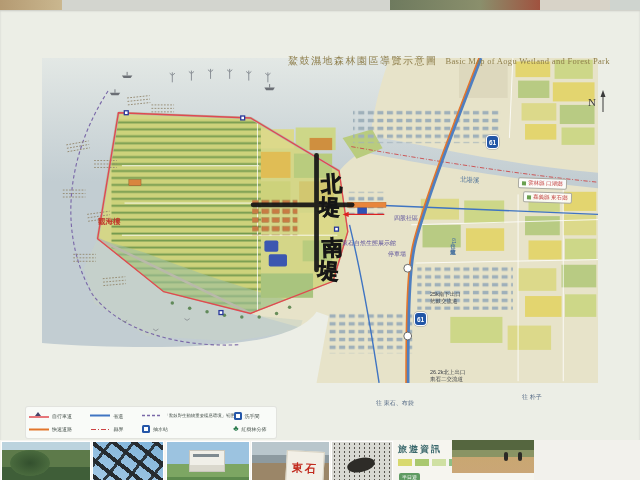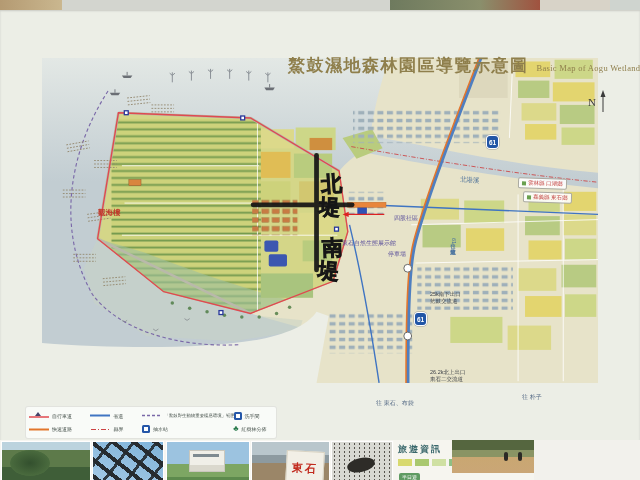--- a/index.html
+++ b/index.html
@@ -9,21 +9,21 @@
   
   .wall-strip{left:0;top:0;width:640px;height:11px;background:#d3d5cf}
   .wall-photo-left{left:0;top:0;width:62px;height:11px;background:linear-gradient(90deg,#b49a72,#cab78f)}
   .wall-photo-mid{left:390px;top:0;width:150px;height:11px;background:linear-gradient(90deg,#6e7a5e,#8a8f6c 60%,#a0523f)}
   .wall-photo-right{left:540px;top:0;width:100px;height:11px;background:#d8d3c8}
   .corner-photos{right:0;top:0;width:30px;height:60px}
   .corner-photos div{width:30px}
   
   .poster{left:0;top:10px;width:640px;height:470px;background:#eceee6;box-shadow:inset 0 1px 2px rgba(0,0,0,.15)}
   .title{left:288px;top:44px;display:flex;align-items:baseline;white-space:nowrap;color:#8f7f4c;font-family:"Liberation Serif",serif}
-  .title .zh{font-size:17px;font-weight:bold;letter-spacing:1.5px}
+  .title .zh{font-size:10px;font-weight:normal;letter-spacing:1.5px}
   .title .en{font-size:8.5px;margin-left:8px;letter-spacing:.3px}
   .compass{left:588px;top:80px;display:flex;align-items:center;gap:2px;color:#3a3a3a}
   .compass .n{font-size:11px;font-family:"Liberation Serif",serif}
   
   .hw{font-weight:900;color:#161616;font-size:21px;line-height:1;
       font-family:"DejaVu Sans",sans-serif;-webkit-text-stroke:.8px #161616}
   .lab{line-height:1.2;white-space:nowrap}
   .pill{display:flex;align-items:center;gap:2px;background:rgba(255,255,255,.88);
         border:.5px solid #a9a9a0;border-radius:2px;padding:1px 3px;font-size:5.5px;color:#c23b3b;transform:rotate(2deg)}
   .pill .sq{width:4px;height:4px;background:#69a04e;display:inline-block}
@@ -308,21 +308,21 @@
       <line x1="5" y1="22" x2="5" y2="5" stroke="#3a3a3a" stroke-width="1"></line>
       <polygon points="5,0 2.5,7 7.5,7" fill="#3a3a3a"></polygon>
     </svg>
   </div>
 
   <span class="abs hw" style="left:321px;top:164px;transform:rotate(-4deg)">北</span>
   <span class="abs hw" style="left:319px;top:187px;transform:rotate(3deg)">堤</span>
   <span class="abs hw" style="left:322px;top:228px;transform:rotate(-2deg)">南</span>
   <span class="abs hw" style="left:318px;top:251px;transform:rotate(5deg)">堤</span>
 
-  <span class="abs lab" style="left:98px;top:198px;font-size:7.5px;color:#c0392b;font-weight:bold">觀海樓</span>
+  <span class="abs lab" style="left:98px;top:207px;font-size:7.5px;color:#c0392b;font-weight:bold">觀海樓</span>
   <span class="abs lab" style="left:342px;top:230px;font-size:6px;color:#5a4f9b">東石自然生態展示館</span>
   <span class="abs lab" style="left:388px;top:241px;font-size:6px;color:#5a4f9b">停車場</span>
   <span class="abs lab" style="left:394px;top:205px;font-size:6px;color:#5a4f9b">四股社區</span>
   <span class="abs lab vert" style="left:450px;top:228px;font-size:5.5px;color:#46709e;height:64px">往台61鰲鼓交流道</span>
   <span class="abs lab" style="left:460px;top:166px;font-size:6.5px;color:#4c7099;transform:rotate(4deg)">北港溪</span>
 
   <div class="abs pill" style="left:518px;top:168px">
     <span class="sq"></span>
     <span>雲林縣 口湖鄉</span>
   </div>

